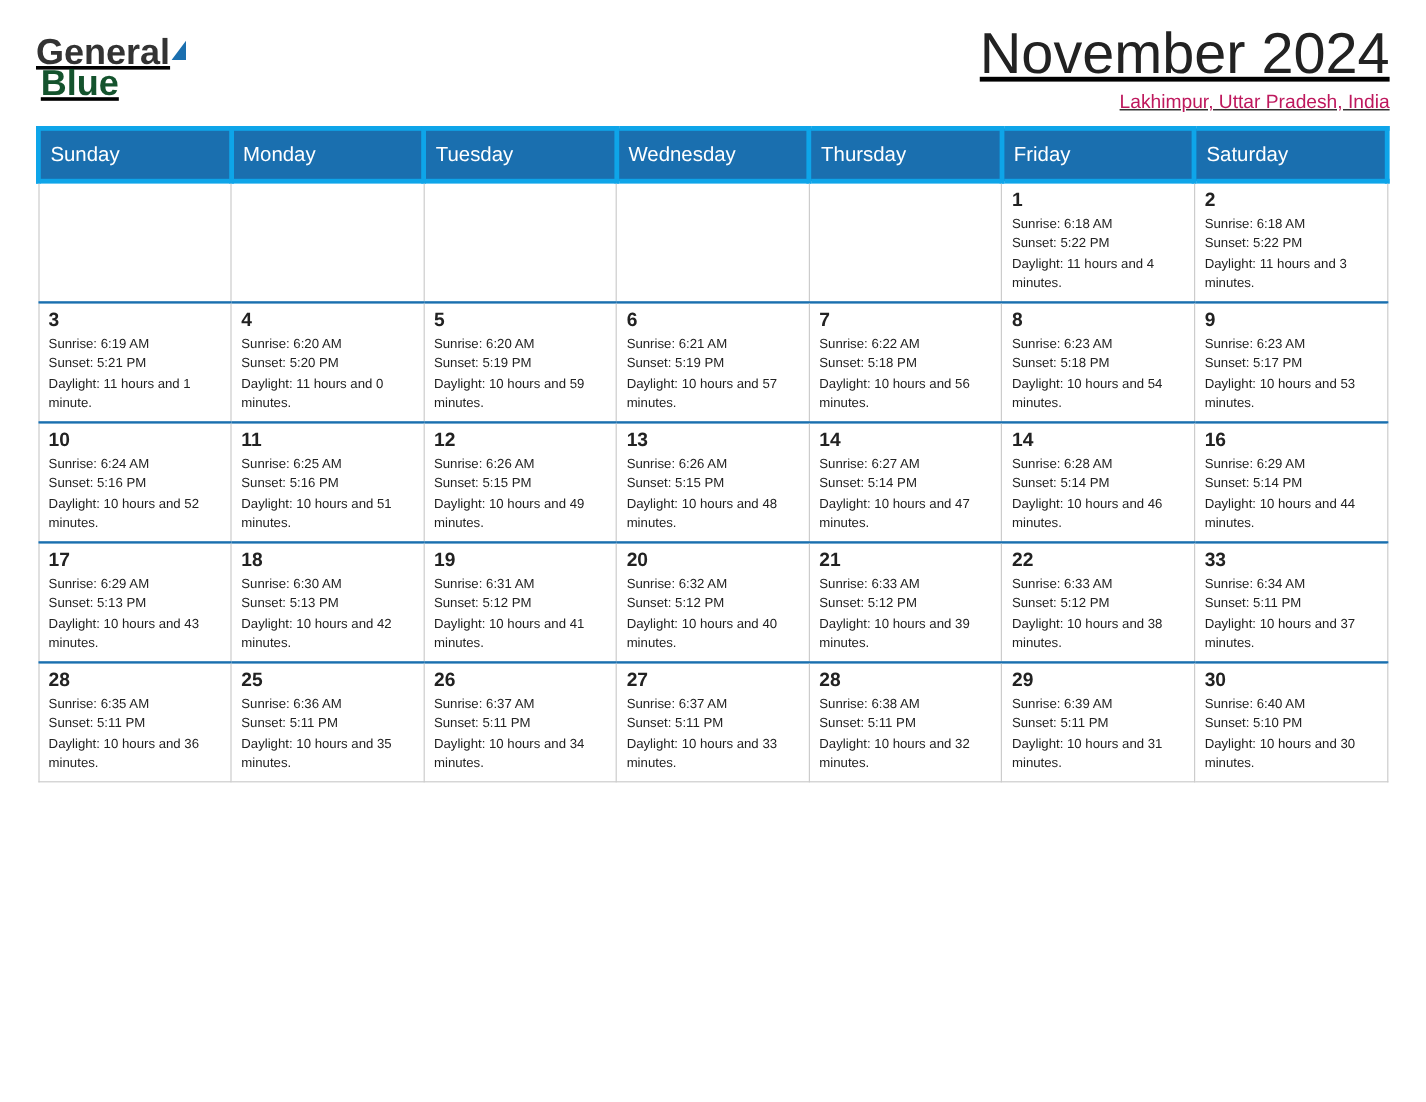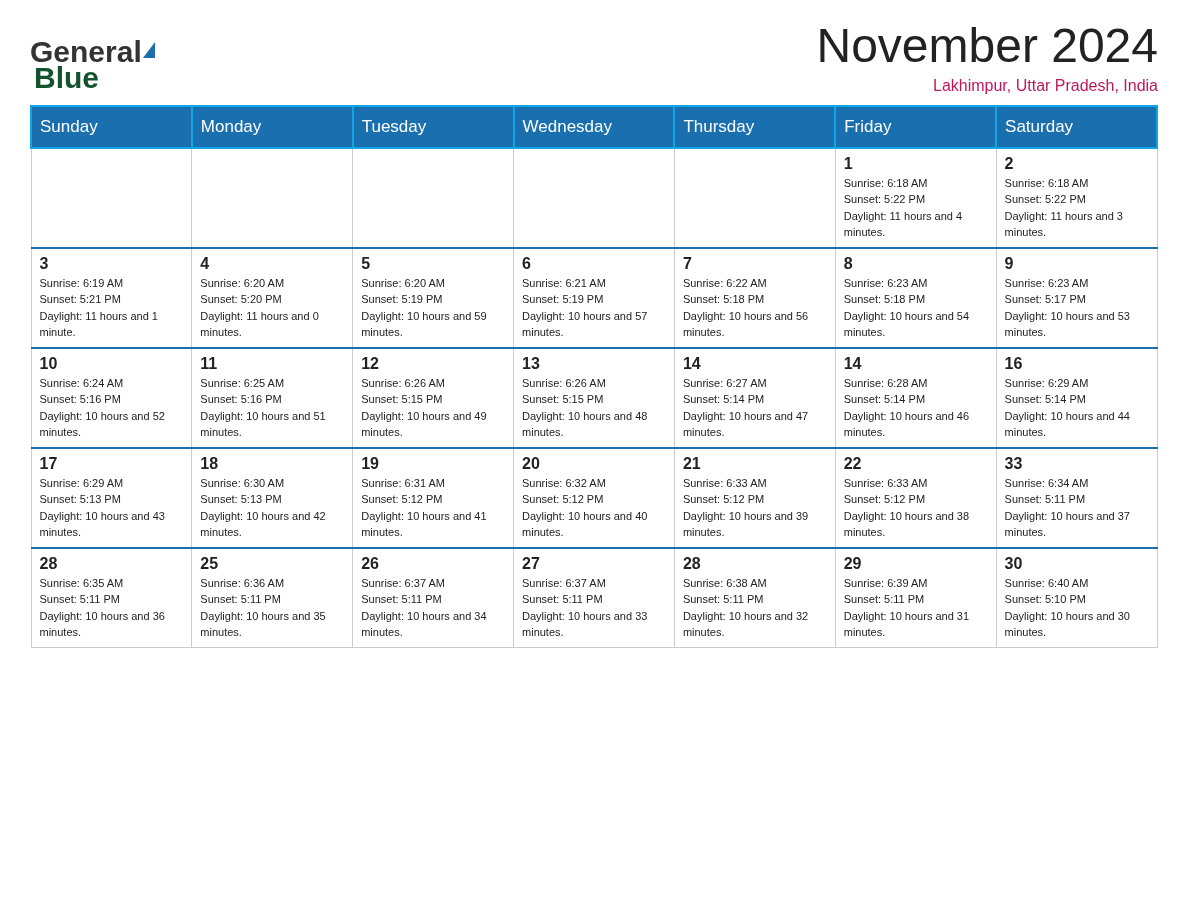--- a/index.html
+++ b/index.html
@@ -6,22 +6,23 @@
     body {
       font-family: Arial, sans-serif;
       background: #fff;
       padding: 20px 30px;
       width: 1188px;
       min-height: 918px;
     }
     .header-row {
       display: flex;
       justify-content: space-between;
-      align-items: flex-end;
+      align-items: center;
       margin-bottom: 10px;
+      text-decoration: underline;
     }
     .title-block {
       text-align: right;
     }
     .month-title {
       font-size: 48px;
       font-weight: normal;
       color: #222;
       line-height: 1.1;
     }
@@ -35,21 +36,21 @@
       border-collapse: collapse;
       margin-top: 8px;
     }
     .calendar th {
       background: #1a6faf;
       color: #fff;
       font-size: 17px;
       font-weight: normal;
       padding: 10px 8px;
       text-align: left;
-      border: 2px solid #0ea5e9;
+      border: 4px solid #0ea5e9;
     }
     .calendar td {
       vertical-align: top;
       border: 1px solid #ccc;
       padding: 6px 8px;
       width: 14.28%;
       min-height: 95px;
       font-size: 13px;
       color: #222;
       border-top: 2px solid #1a6faf;

